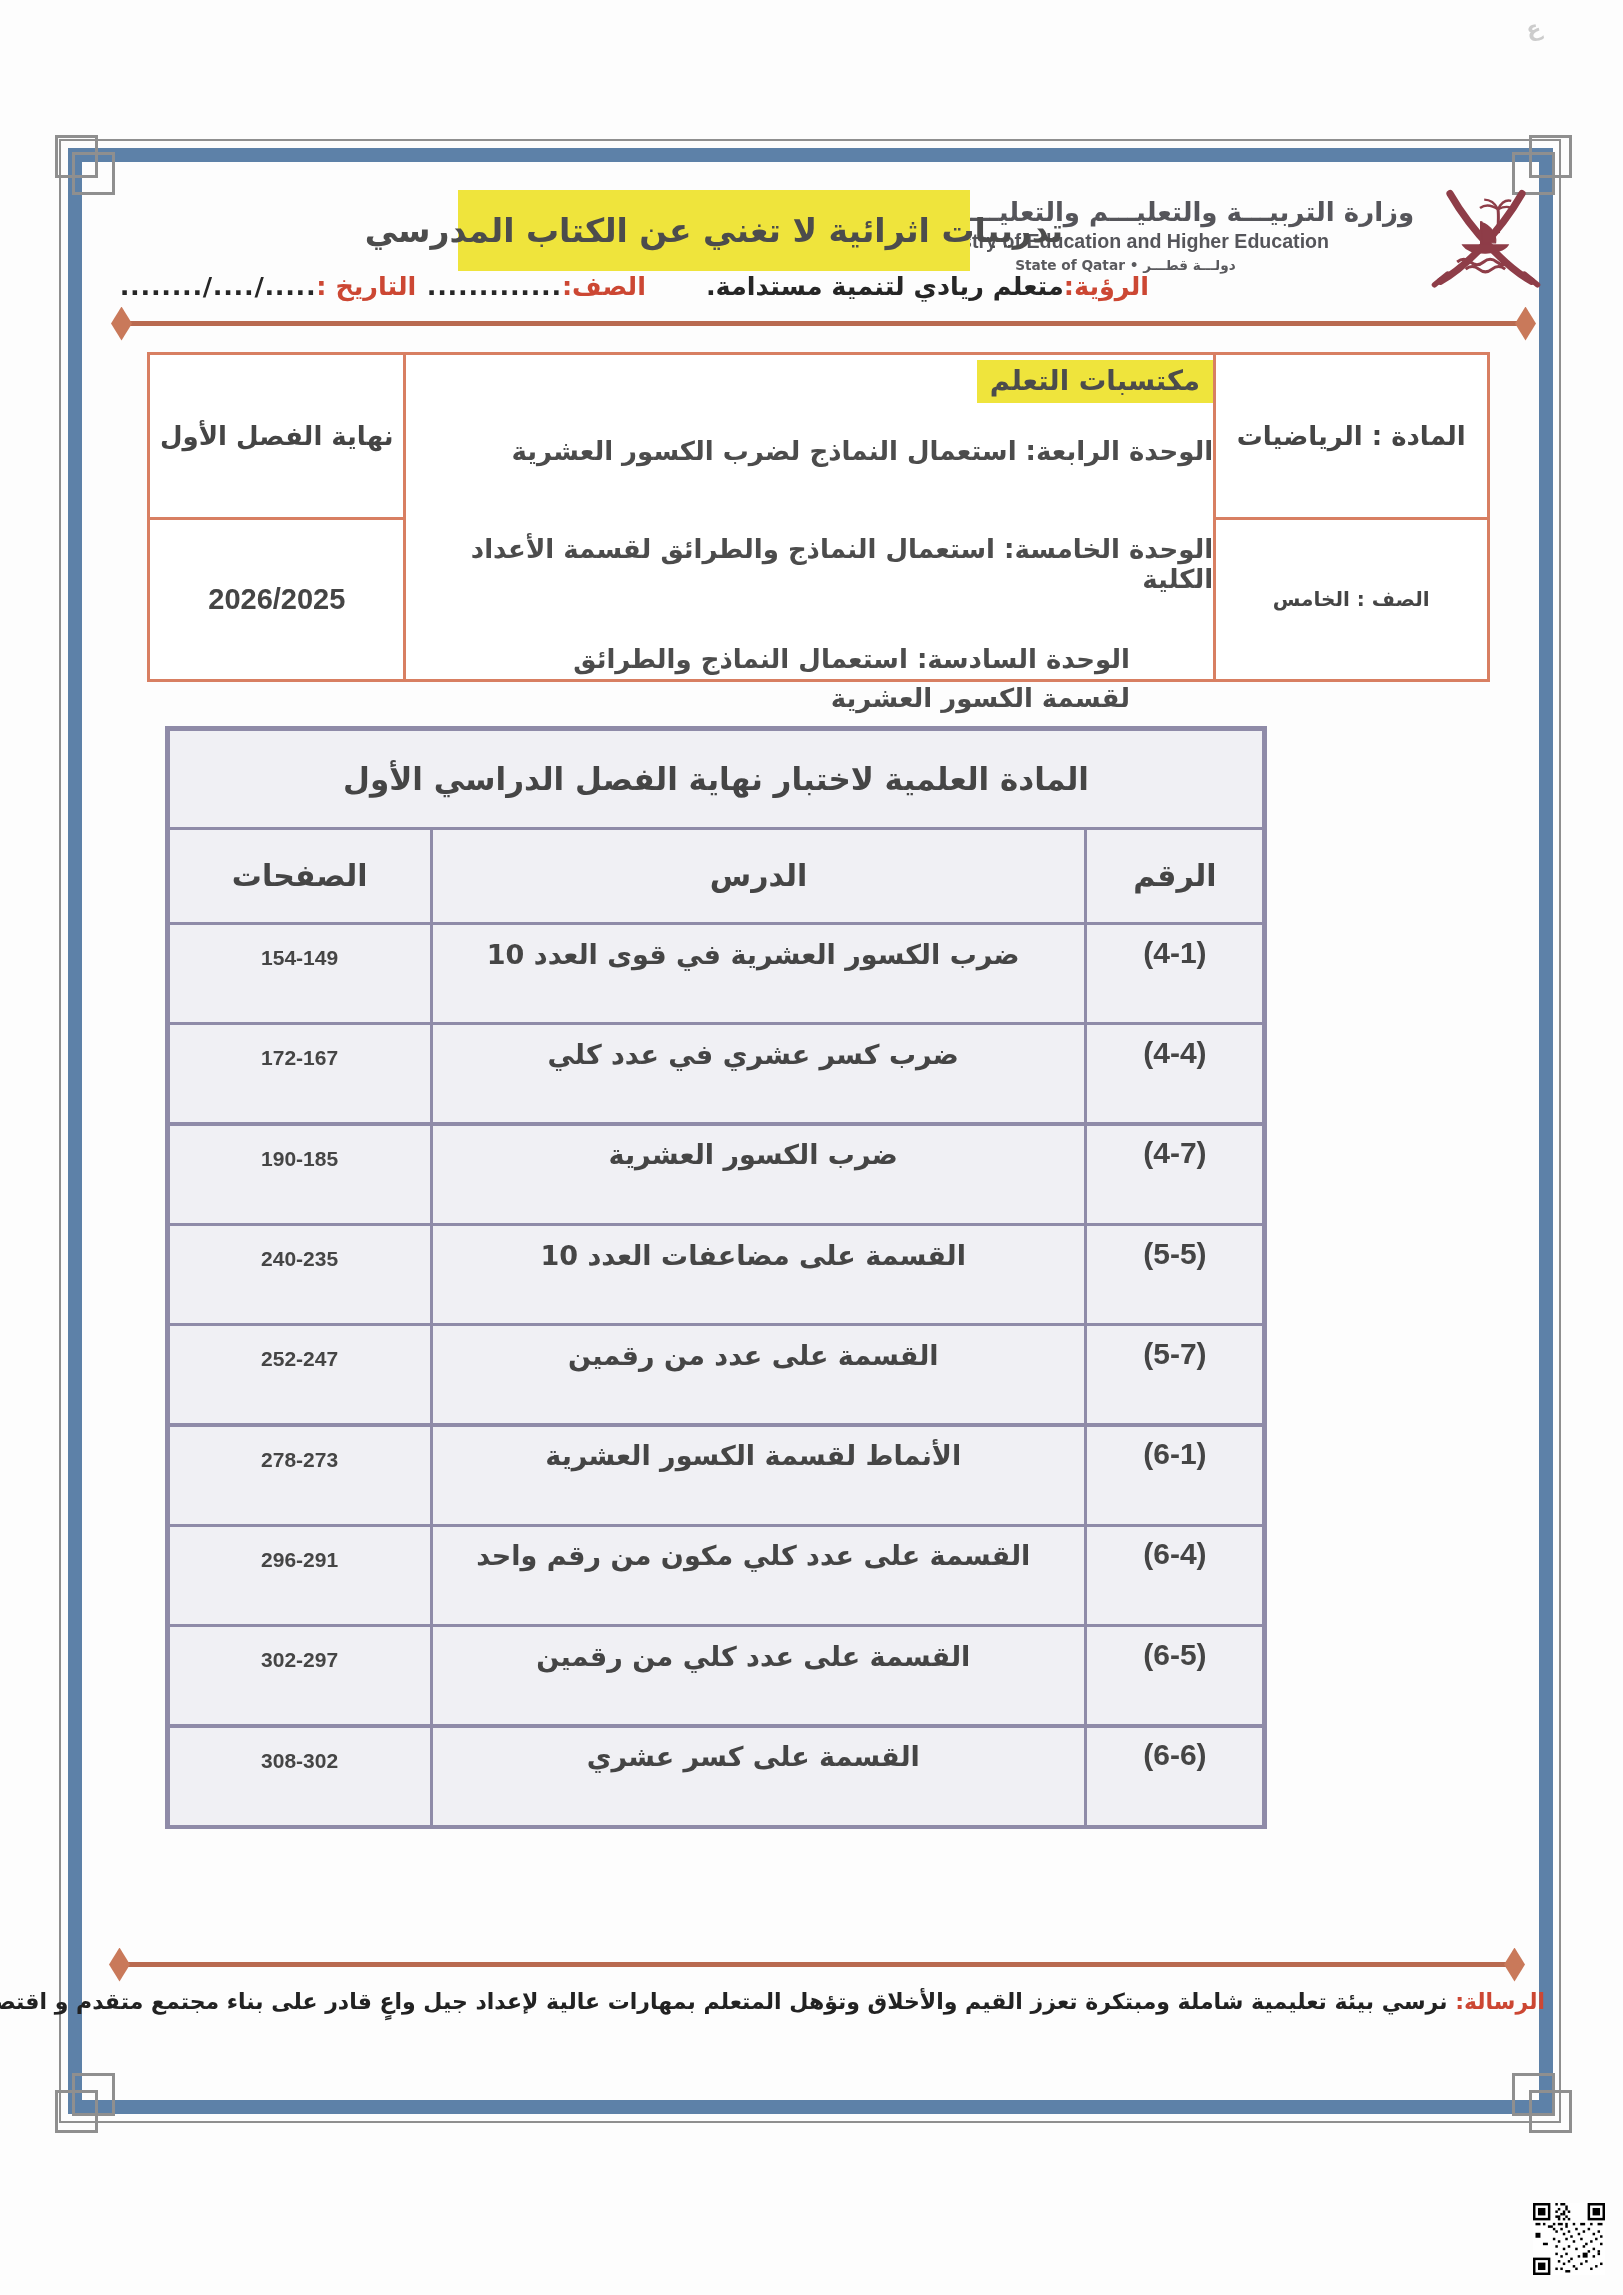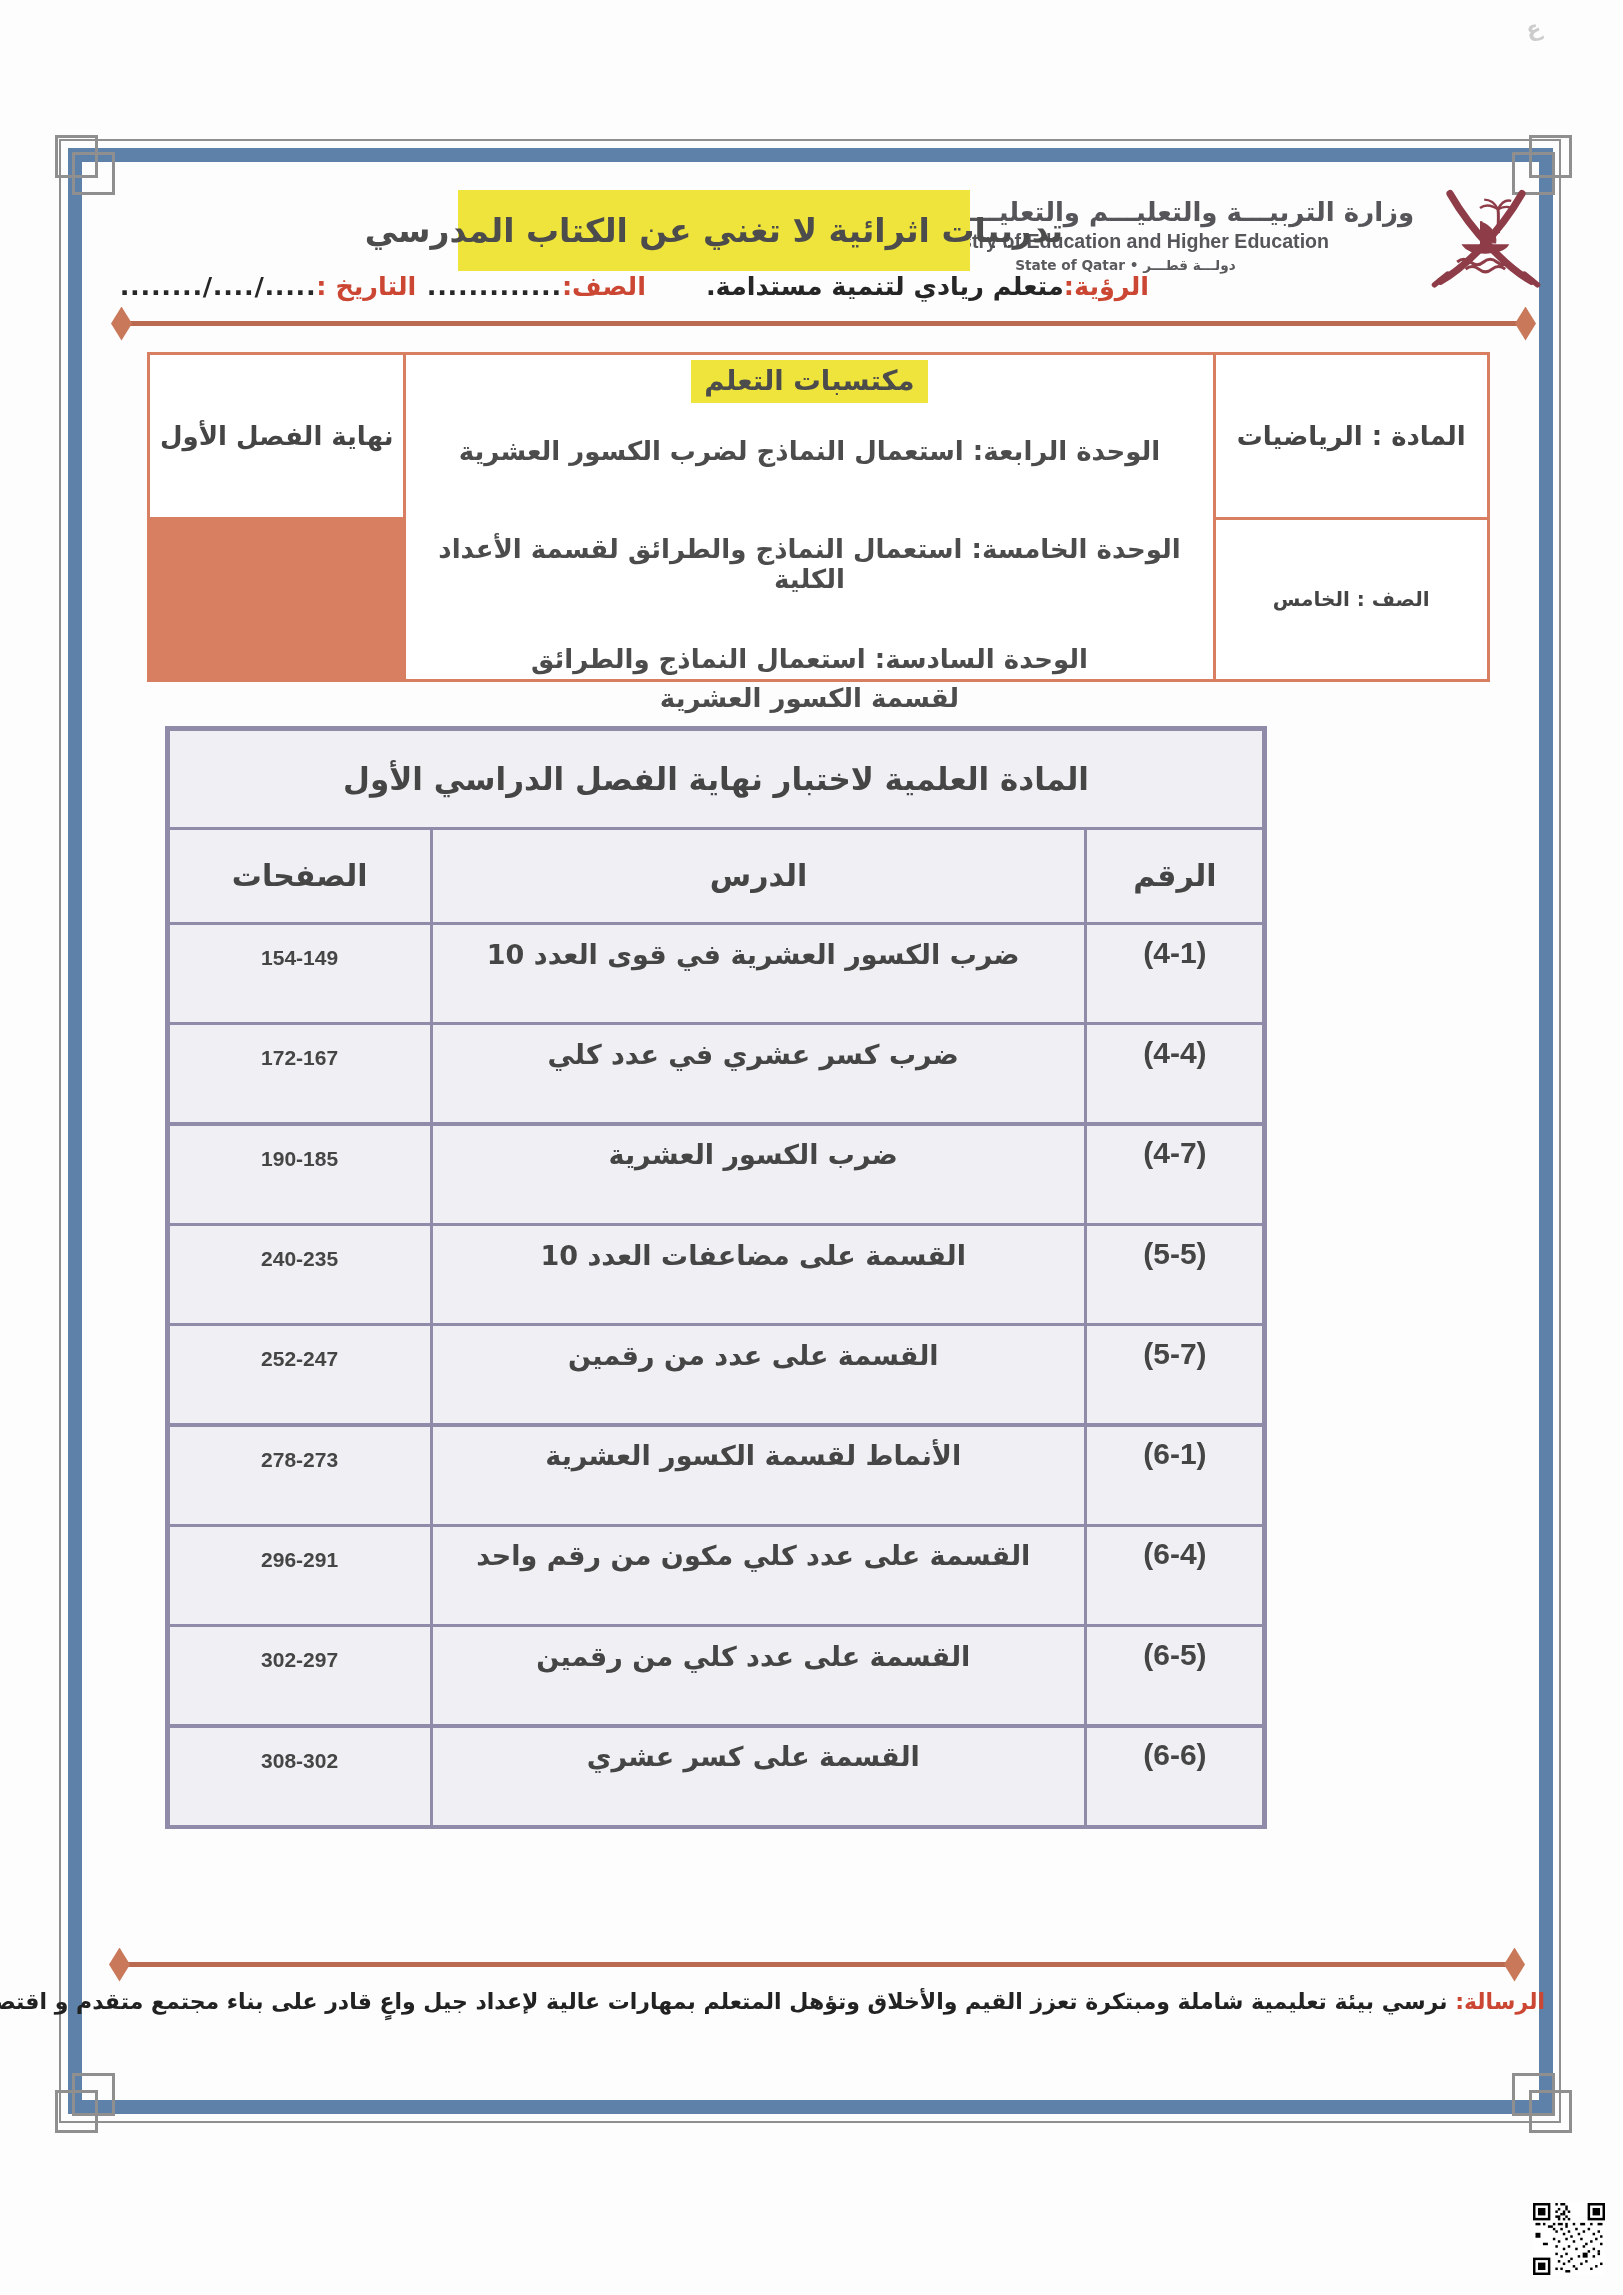--- a/index.html
+++ b/index.html
@@ -48,21 +48,21 @@
 
   
   .t1{
     position:absolute;left:147px;top:352px;width:1343px;box-sizing:border-box;
     display:grid;direction:rtl;background:#d87f62;padding:3.3px;gap:2.6px;
     grid-template-columns:271px 1fr 253px;grid-template-rows:162px 159px;
   }
   .t1c{background:#ffffff;display:flex;align-items:center;justify-content:center;font-weight:bold;color:#454545;}
   .t1-subject{grid-column:1;grid-row:1;font-size:26px;}
   .t1-grade{grid-column:1;grid-row:2;font-size:20px;}
-  .t1-middle{grid-column:2;grid-row:1 / 3;display:block;text-align:center;padding-top:3.9px;}
+  .t1-middle{grid-column:2;grid-row:1 / 3;display:block;text-align:right;padding-top:3.9px;}
   .t1-term{grid-column:3;grid-row:1;font-size:26px;}
   .t1-year{grid-column:3;grid-row:2;font-size:29px;}
   .chip{display:inline-block;background:#efe43c;padding:3.9px 13px 6.5px;font-size:27.5px;font-weight:bold;color:#4c4c4c;margin-top:1.3px;}
   .unit{font-size:26px;font-weight:bold;color:#4c4c4c;}
   .u4{margin-top:33px;}
   .u5{margin-top:68px;}
   .u6{margin-top:46px;max-width:641px;margin-left:auto;margin-right:auto;line-height:1.5;}
   .ltr{direction:ltr;font-family:"Liberation Sans","DejaVu Sans",sans-serif;}
 
   
@@ -156,20 +156,21 @@
   <div class="t1">
     <div class="t1c t1-subject">المادة : الرياضيات</div>
     <div class="t1c t1-middle">
       <div class="chip">مكتسبات التعلم</div>
       <div class="unit u4">الوحدة الرابعة: استعمال النماذج لضرب الكسور العشرية</div>
       <div class="unit u5">الوحدة الخامسة: استعمال النماذج والطرائق لقسمة الأعداد الكلية</div>
       <div class="unit u6">الوحدة السادسة: استعمال النماذج والطرائق لقسمة الكسور العشرية</div>
     </div>
     <div class="t1c t1-term">نهاية الفصل الأول</div>
     <div class="t1c t1-grade">الصف : الخامس</div>
+    <div class="t1c t1-year ltr">2026/2025</div>
   </div>
 
   <div class="t2">
     <div class="t2c t2-title">المادة العلمية لاختبار نهاية الفصل الدراسي الأول</div>
 
     <div class="t2c t2-h">الرقم</div>
     <div class="t2c t2-h">الدرس</div>
     <div class="t2c t2-h">الصفحات</div>
 
     <div class="t2c num ltr">(4-1)</div>

